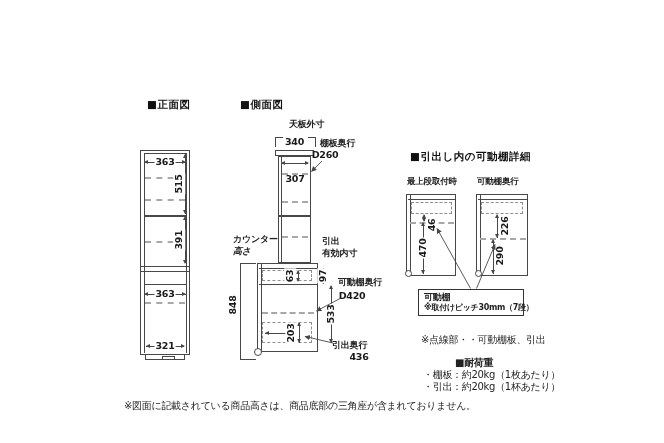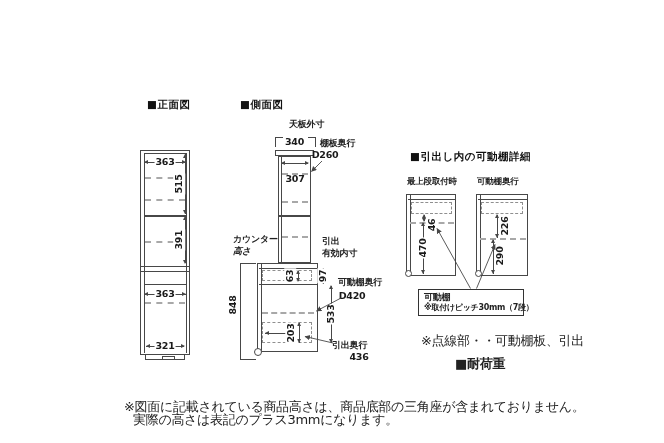--- a/index.html
+++ b/index.html
@@ -19,21 +19,21 @@
   .dim-h.arrow-left-only::after{display:none;}
   .dim-v{position:absolute;width:0;border-left:1px solid #474747;}
   .dim-v::before{content:"";position:absolute;top:-0.5px;left:-3px;width:0;height:0;
     border-left:2.5px solid transparent;border-right:2.5px solid transparent;border-bottom:4.5px solid #474747;}
   .dim-v::after{content:"";position:absolute;bottom:-0.5px;left:-3px;width:0;height:0;
     border-left:2.5px solid transparent;border-right:2.5px solid transparent;border-top:4.5px solid #474747;}
   .dlabel{position:absolute;background:#fff;font-weight:bold;font-size:9.5px;line-height:1;
     padding:1px 1px;transform:translate(-50%,-50%);white-space:nowrap;color:#1a1a1a;letter-spacing:-0.3px;}
   .dlabel.rot{transform:translate(-50%,-50%) rotate(-90deg);}
   .lbl{position:absolute;font-size:9px;font-weight:600;line-height:1.2;white-space:nowrap;color:#222;letter-spacing:-0.2px;}
-  .small{position:absolute;font-size:13px;font-weight:normal;line-height:1.3;white-space:nowrap;color:#222;letter-spacing:-0.3px;}
+  .small{position:absolute;font-size:10px;font-weight:normal;line-height:1.3;white-space:nowrap;color:#222;letter-spacing:-0.3px;}
   .sec{position:absolute;font-size:10.5px;font-weight:bold;white-space:nowrap;color:#111;letter-spacing:0.5px;}
   .caster{position:absolute;border:1px solid #474747;border-radius:50%;background:#fff;box-sizing:border-box;}
   .title{position:absolute;font-family:"Liberation Serif","DejaVu Serif",serif;font-size:17px;color:#1a1a1a;letter-spacing:0.5px;}
   .subtitle{position:absolute;background:#d9d9d9;font-size:8.5px;color:#4a4a4a;line-height:18px;
     height:18px;padding:0 0 0 9px;white-space:nowrap;letter-spacing:-0.2px;}
 </style>
 </head>
 <body>
 
 <div class="canvas">
@@ -144,23 +144,24 @@
   <div class="dim-v" style="left:492.5px;top:239.5px;height:34px;"></div>
   <div class="dlabel rot" style="left:500px;top:256px;">290</div>
   <div class="caster" style="left:474.5px;top:269.5px;width:7px;height:7px;"></div>
 
   <div class="thinbox" style="left:418px;top:289px;width:106px;height:27px;"></div>
   <div class="lbl" style="left:424px;top:292px;font-weight:bold;">可動棚</div>
   <div class="small" style="left:424px;top:303px;font-size:8px;font-weight:bold;">※取付けピッチ30mm（7段）</div>
 
   <div class="small" style="left:421px;top:333px;">※点線部・・可動棚板、引出</div>
   <div class="small" style="left:423px;top:356px;font-weight:bold;padding-left:32px;">■耐荷重</div>
+  <div class="small" style="left:423px;top:368px;">・棚板：約20kg（1枚あたり）</div>
+  <div class="small" style="left:423px;top:380px;">・引出：約20kg（1杯あたり）</div>
 
   <div class="small" style="left:124px;top:399px;text-align:right;">※図面に記載されている商品高さは、商品底部の三角座が含まれておりません。</div>
-  <div class="small" style="left:133px;top:411.5px;">実際の高さは表記のプラス3mmになります。</div>
 
   <svg class="abs" style="left:0;top:0;pointer-events:none;" width="664" height="443" viewBox="0 0 664 443">
     <defs>
       <marker id="arr" markerWidth="8" markerHeight="8" refX="5.5" refY="3" orient="auto">
         <path d="M0,0 L6,3 L0,6 z" fill="#474747"></path>
       </marker>
     </defs>
     <line x1="322" y1="161" x2="311.5" y2="171.5" stroke="#474747" stroke-width="0.9" marker-end="url(#arr)"></line>
     <line x1="341" y1="298" x2="316.5" y2="311" stroke="#474747" stroke-width="0.9" marker-end="url(#arr)"></line>
     <line x1="333" y1="343" x2="305" y2="336.5" stroke="#474747" stroke-width="0.9" marker-end="url(#arr)"></line>

